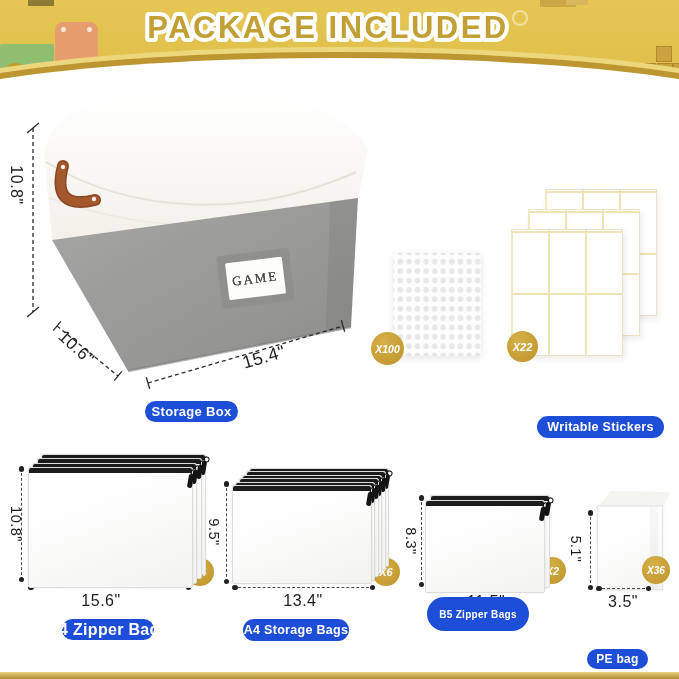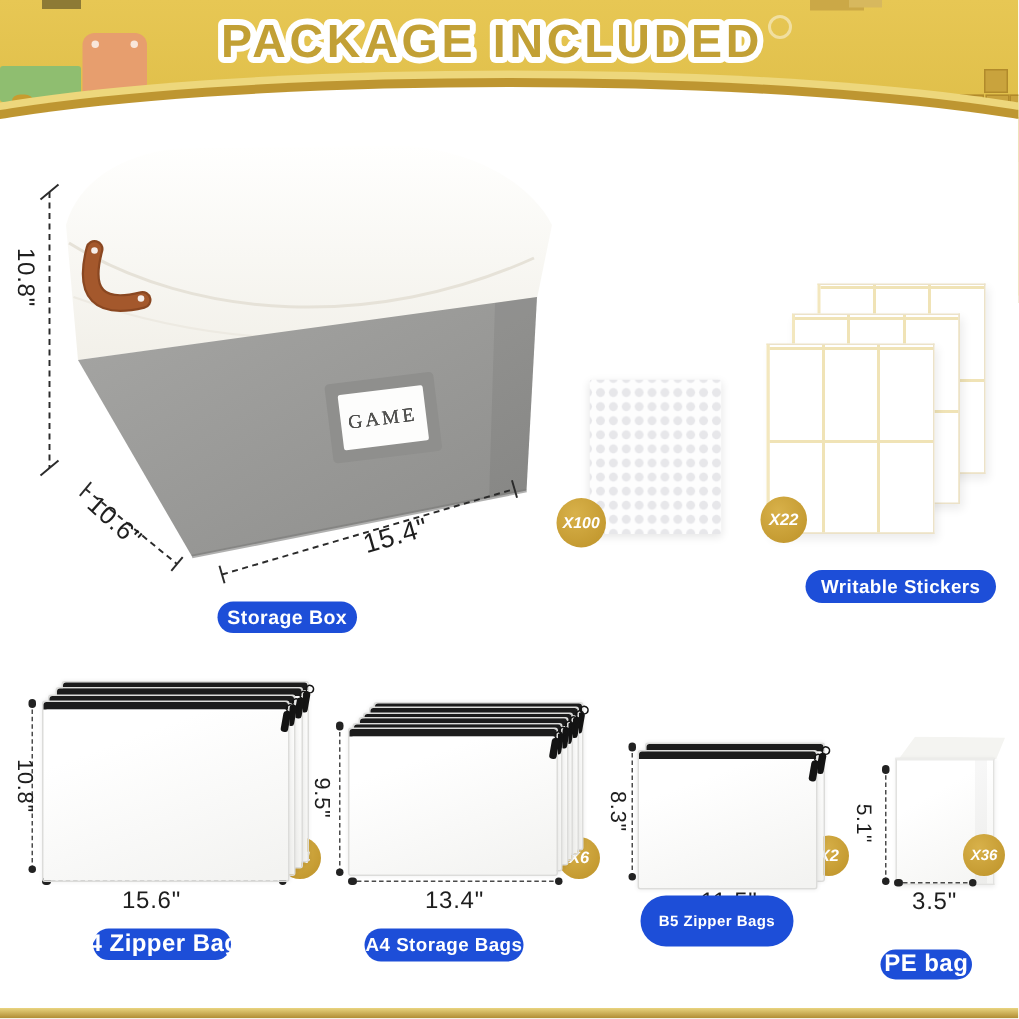--- a/index.html
+++ b/index.html
@@ -167,21 +167,21 @@
   <div class="dim" style="left:232px;top:347px;width:64px;font-size:18px;transform:rotate(-16deg);">15.4"</div>
   <div class="pill" style="left:145px;top:401px;width:93px;height:21px;font-size:13px;">Storage Box</div>
 
   <div class="adhesive"></div>
   <div class="badge" style="left:371px;top:332px;width:33px;height:33px;font-size:10.5px;">X100</div>
 
   <div class="sheet" style="left:545px;top:189px;"></div>
   <div class="sheet" style="left:528px;top:209px;"></div>
   <div class="sheet" style="left:511px;top:229px;"></div>
   <div class="badge" style="left:507px;top:331px;width:31px;height:31px;font-size:11px;">X22</div>
-  <div class="pill" style="left:537px;top:380px;width:127px;height:22px;font-size:12.5px;">Writable Stickers</div>
+  <div class="pill" style="left:537px;top:416px;width:127px;height:22px;font-size:12.5px;">Writable Stickers</div>
 
   <div class="stack g-b4" style="left:28px;top:454px;width:178px;height:134px;">
       <div class="bag" style="left: 12.9px; bottom: 12.9px; z-index: 1;">
         <div class="zip"></div>
         <div class="pull"></div>
       </div>
       <div class="bag" style="left: 8.6px; bottom: 8.6px; z-index: 2;">
         <div class="zip"></div>
         <div class="pull"></div>
       </div>
@@ -253,15 +253,15 @@
 
   <div class="pe-wrap">
     <div class="pe-flap"></div>
     <div class="pe-body"></div>
   </div>
   <div class="dv" style="left:590px;top:512px;height:76px;"></div>
   <div class="dim rot90" style="left:556px;top:541px;width:40px;font-size:14px;">5.1"</div>
   <div class="dh" style="left:597px;top:588px;width:53px;"></div>
   <div class="dim" style="left:593px;top:593px;width:60px;">3.5"</div>
   <div class="badge" style="left:642px;top:556px;width:28px;height:28px;font-size:10px;">X36</div>
-  <div class="pill" style="left:587px;top:633px;width:61px;height:20px;font-size:16px;">PE bag</div>
+  <div class="pill" style="left:587px;top:649px;width:61px;height:20px;font-size:12px;">PE bag</div>
 
 </div>
 
 </body></html>

